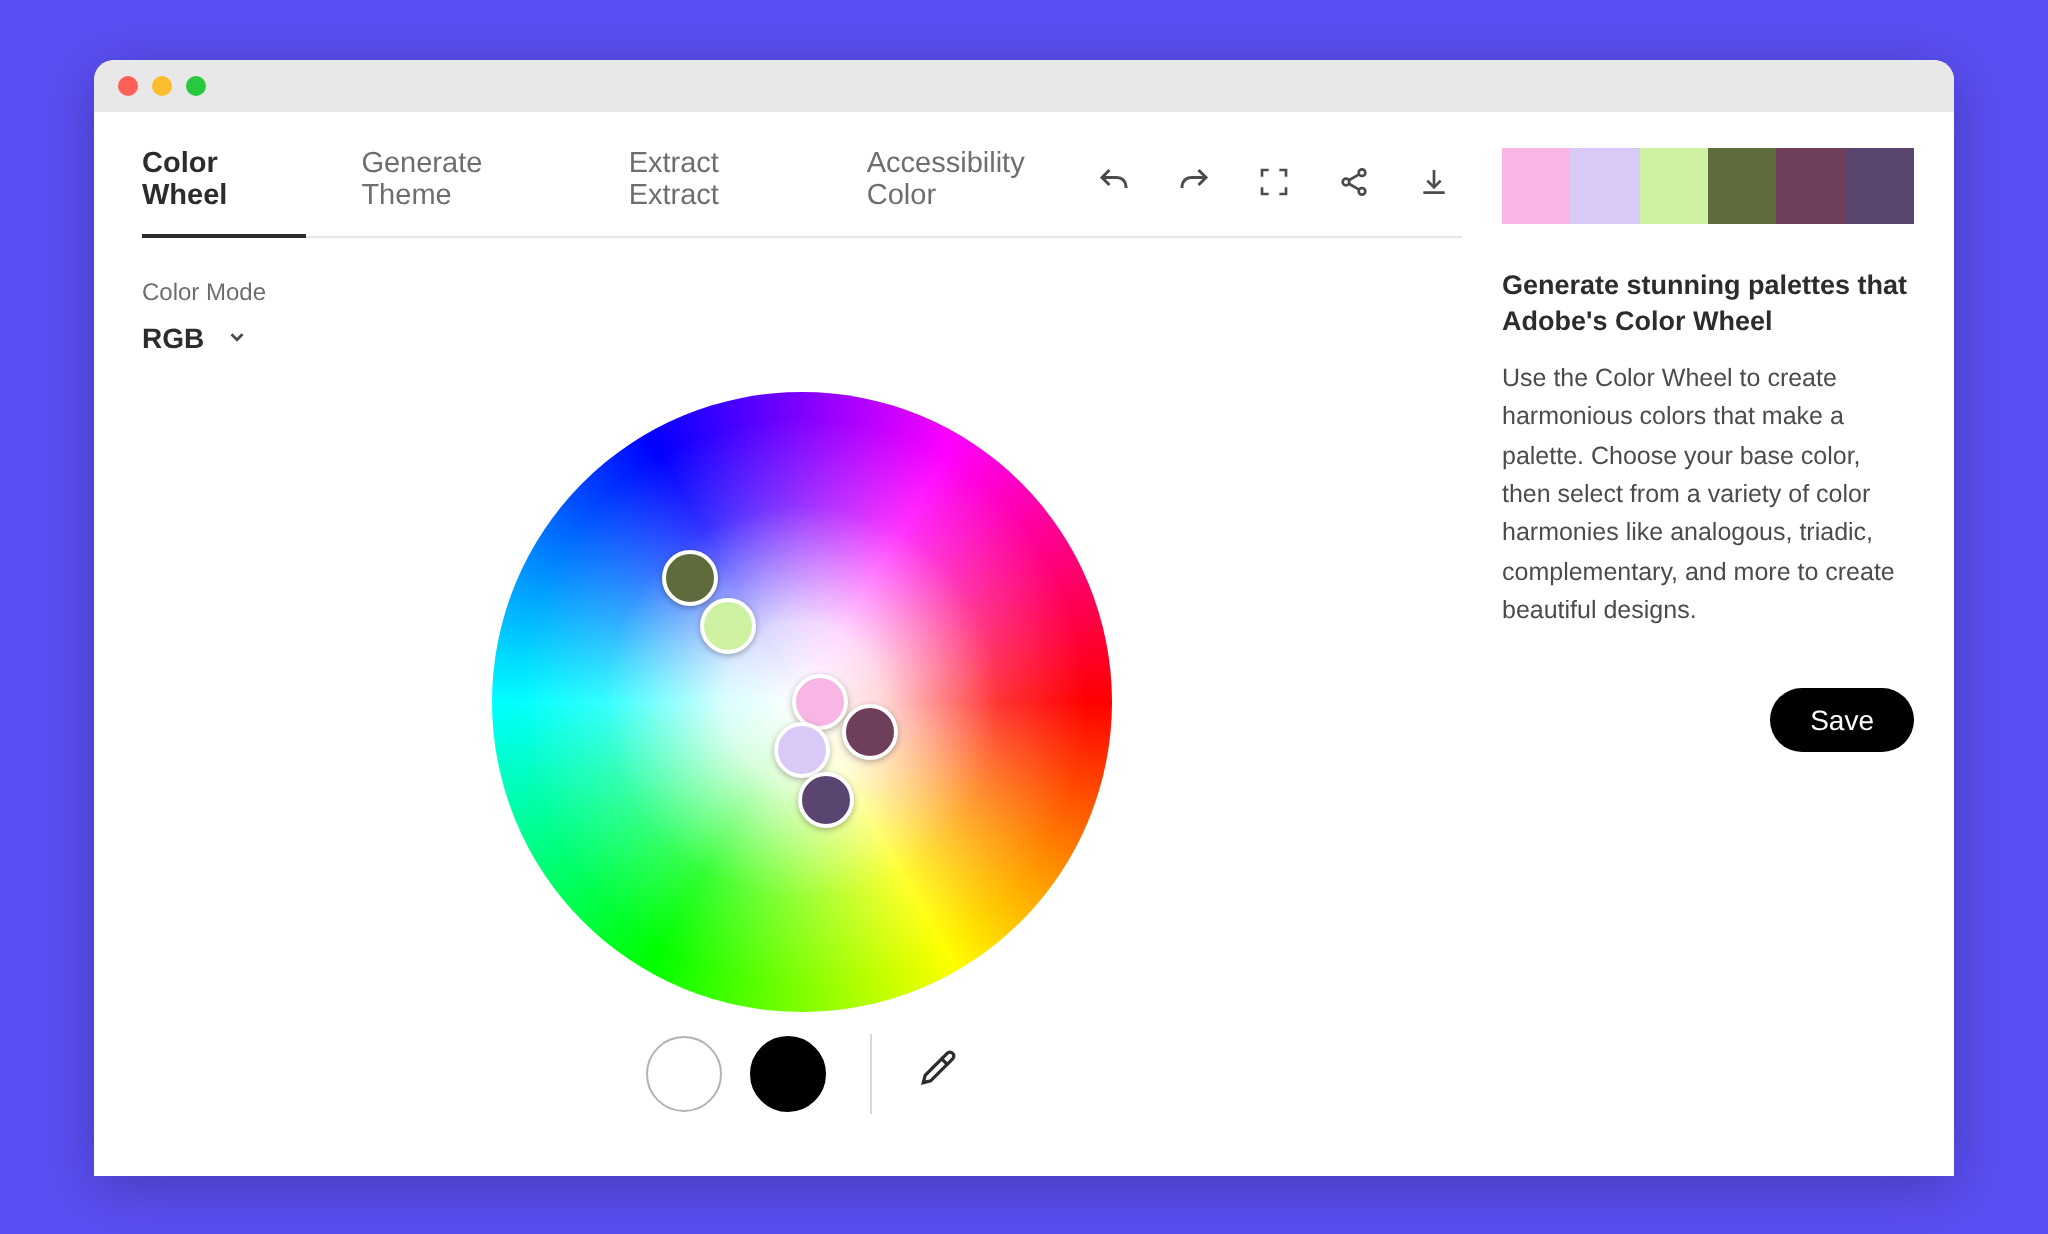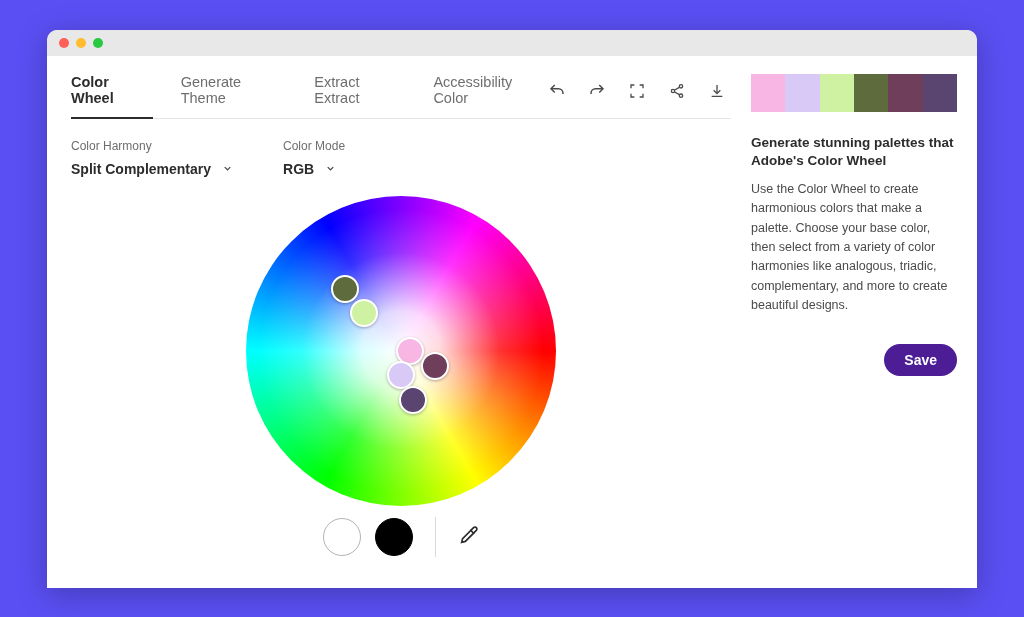--- a/index.html
+++ b/index.html
@@ -160,27 +160,27 @@
       display: flex;
       height: 38px;
       margin-bottom: 22px;
     }
     .palette-color { flex:1; cursor:pointer; }
     .side-title { font-size: 13.5px; font-weight:700; color:#2c2c2c; line-height:1.35; margin-bottom:10px; }
     .side-text { font-size: 12.5px; color:#4b4b4b; line-height:1.55; }
     .save-btn {
       align-self: flex-end;
       margin-top: 28px;
-      background: #4c1d95;
+      background: #000000;
       color:#fff;
       border:none;
       border-radius: 18px;
       padding: 8px 20px;
       font-size: 14px;
-      font-weight:700;
+      font-weight:400;
       cursor:pointer;
     }
   </style>
 </head>
 <body>
 
 <div class="window">
   <div class="titlebar">
     <div class="traffic red"></div>
     <div class="traffic yellow"></div>
@@ -230,31 +230,20 @@
             <svg width="16" height="16" viewBox="0 0 24 24" fill="none" stroke="currentColor" stroke-width="2">
                 <path d="M12 3v12"></path>
                 <path d="M7 11l5 5 5-5"></path>
                 <path d="M4 20h16"></path>
               </svg>
           </span>
         </div>
       </div>
 
       <div class="controls">
-        <div>
-          <div class="control-label">Color Harmony</div>
-          <div class="control-value">
-            <span>Split Complementary</span>
-            <span class="chev">
-              <svg width="11" height="11" viewBox="0 0 24 24" fill="none" stroke="#4b4b4b" stroke-width="3">
-                  <path d="M6 9l6 6 6-6"></path>
-                </svg>
-            </span>
-          </div>
-        </div>
         <div>
           <div class="control-label">Color Mode</div>
           <div class="control-value">
             <span>RGB</span>
             <span class="chev">
               <svg width="11" height="11" viewBox="0 0 24 24" fill="none" stroke="#4b4b4b" stroke-width="3">
                   <path d="M6 9l6 6 6-6"></path>
                 </svg>
             </span>
           </div>

